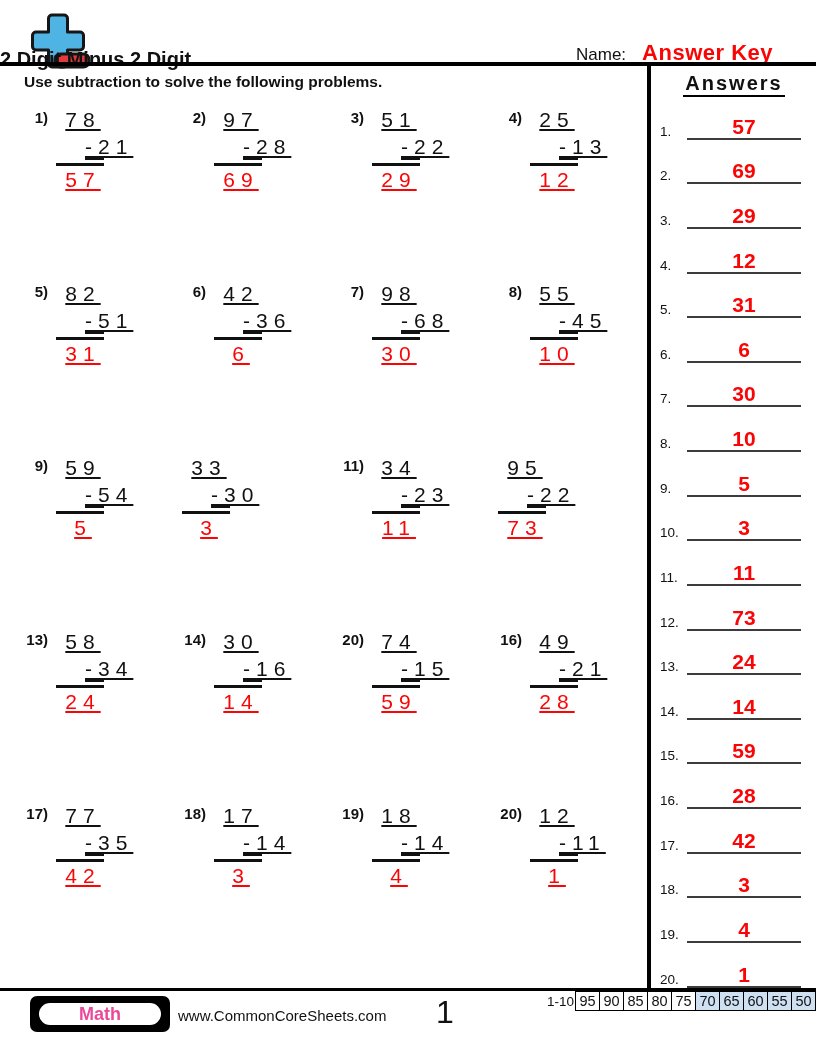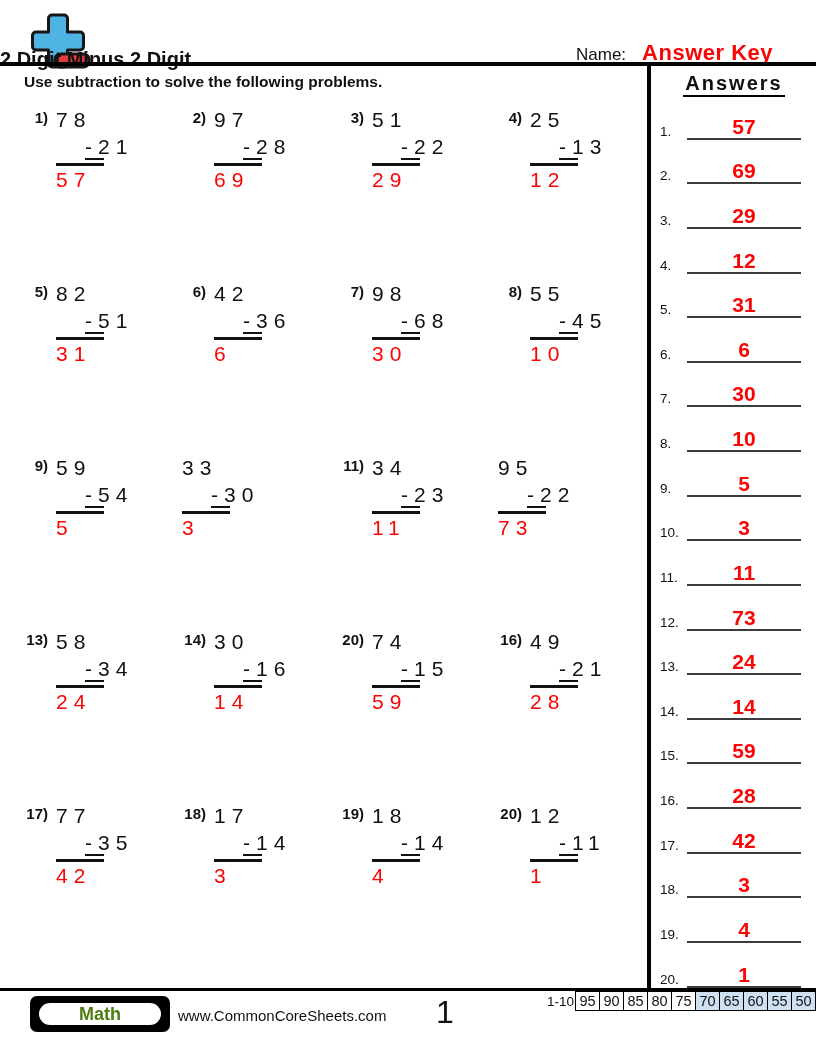--- a/index.html
+++ b/index.html
@@ -26,21 +26,21 @@
   .instruction { position:absolute; left:24px; top:73px; font-size:15.5px; font-weight:bold; }
 
   
   .problems-grid {
     position:absolute; left:24px; top:106px;
     display:grid; grid-template-columns:repeat(4,158px); grid-auto-rows:174px;
   }
   .problem { display:flex; }
   .p-num { width:24px; text-align:right; font-weight:bold; font-size:15px; margin-right:8px; padding-top:3px; white-space:nowrap; }
   .p-body { width:48px; font-size:21px; }
-  .p-body > div { text-align:left; height:27px; line-height:27px; white-space:nowrap; }
+  .p-body > div { text-align:center; height:27px; line-height:27px; white-space:nowrap;text-decoration:underline; }
   .digits { letter-spacing:6px; margin-right:-6px; }
   .subtrahend { border-bottom:2px solid #111;margin-left:29px; }
   .answer { border-top:3px solid #111; margin-top:3px; color:var(--red); }
 
   
   .v-divider {
     position:absolute; left:647px; top:66px; height:922px; width:3px;
     border-left:2px solid #000; border-right:2px solid #000; background:#fff;
   }
   .answers-title { position:absolute; left:656px; top:72px; width:156px; text-align:center; }
@@ -56,21 +56,21 @@
 
   
   .footer-rule { position:absolute; left:0; top:988px; width:816px; height:3px; background:#000; }
   .badge-outer {
     position:absolute; left:30px; top:996px; width:140px; height:36px;
     background:#000; border-radius:7px; display:flex; align-items:center; justify-content:center;
   }
   .badge-inner {
     width:126px; height:26px; background:#fff; border:2.5px solid #000; border-radius:13px;
     display:flex; align-items:center; justify-content:center;
-    font-weight:bold; font-size:18px; color:#4d7c0f;
+    font-weight:bold; font-size:18px; color:#ec4899;
   }
   .website { position:absolute; left:178px; top:1007px; font-size:15px; }
   .page-num { position:absolute; left:415px; top:994px; width:60px; text-align:center; font-size:32px; }
   .grading { position:absolute; right:0; top:991px; border-collapse:collapse; }
   .grading td {
     border:1.5px solid #000; width:24px; height:19px; text-align:center;
     font-size:14.5px; padding:0 1px;
   }
   .grading td.row-label {
     border:none; width:46px; text-align:right; font-size:13.5px;

